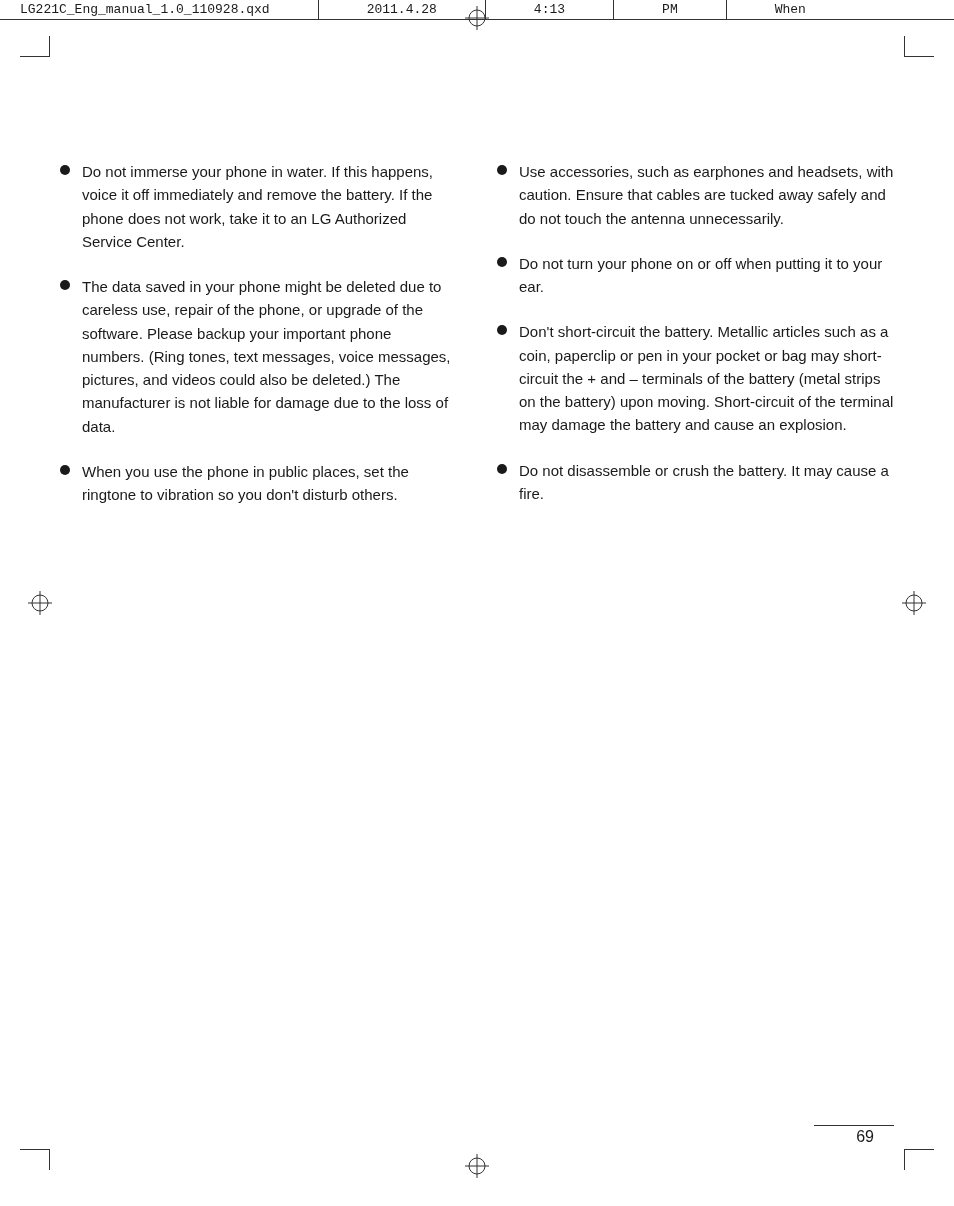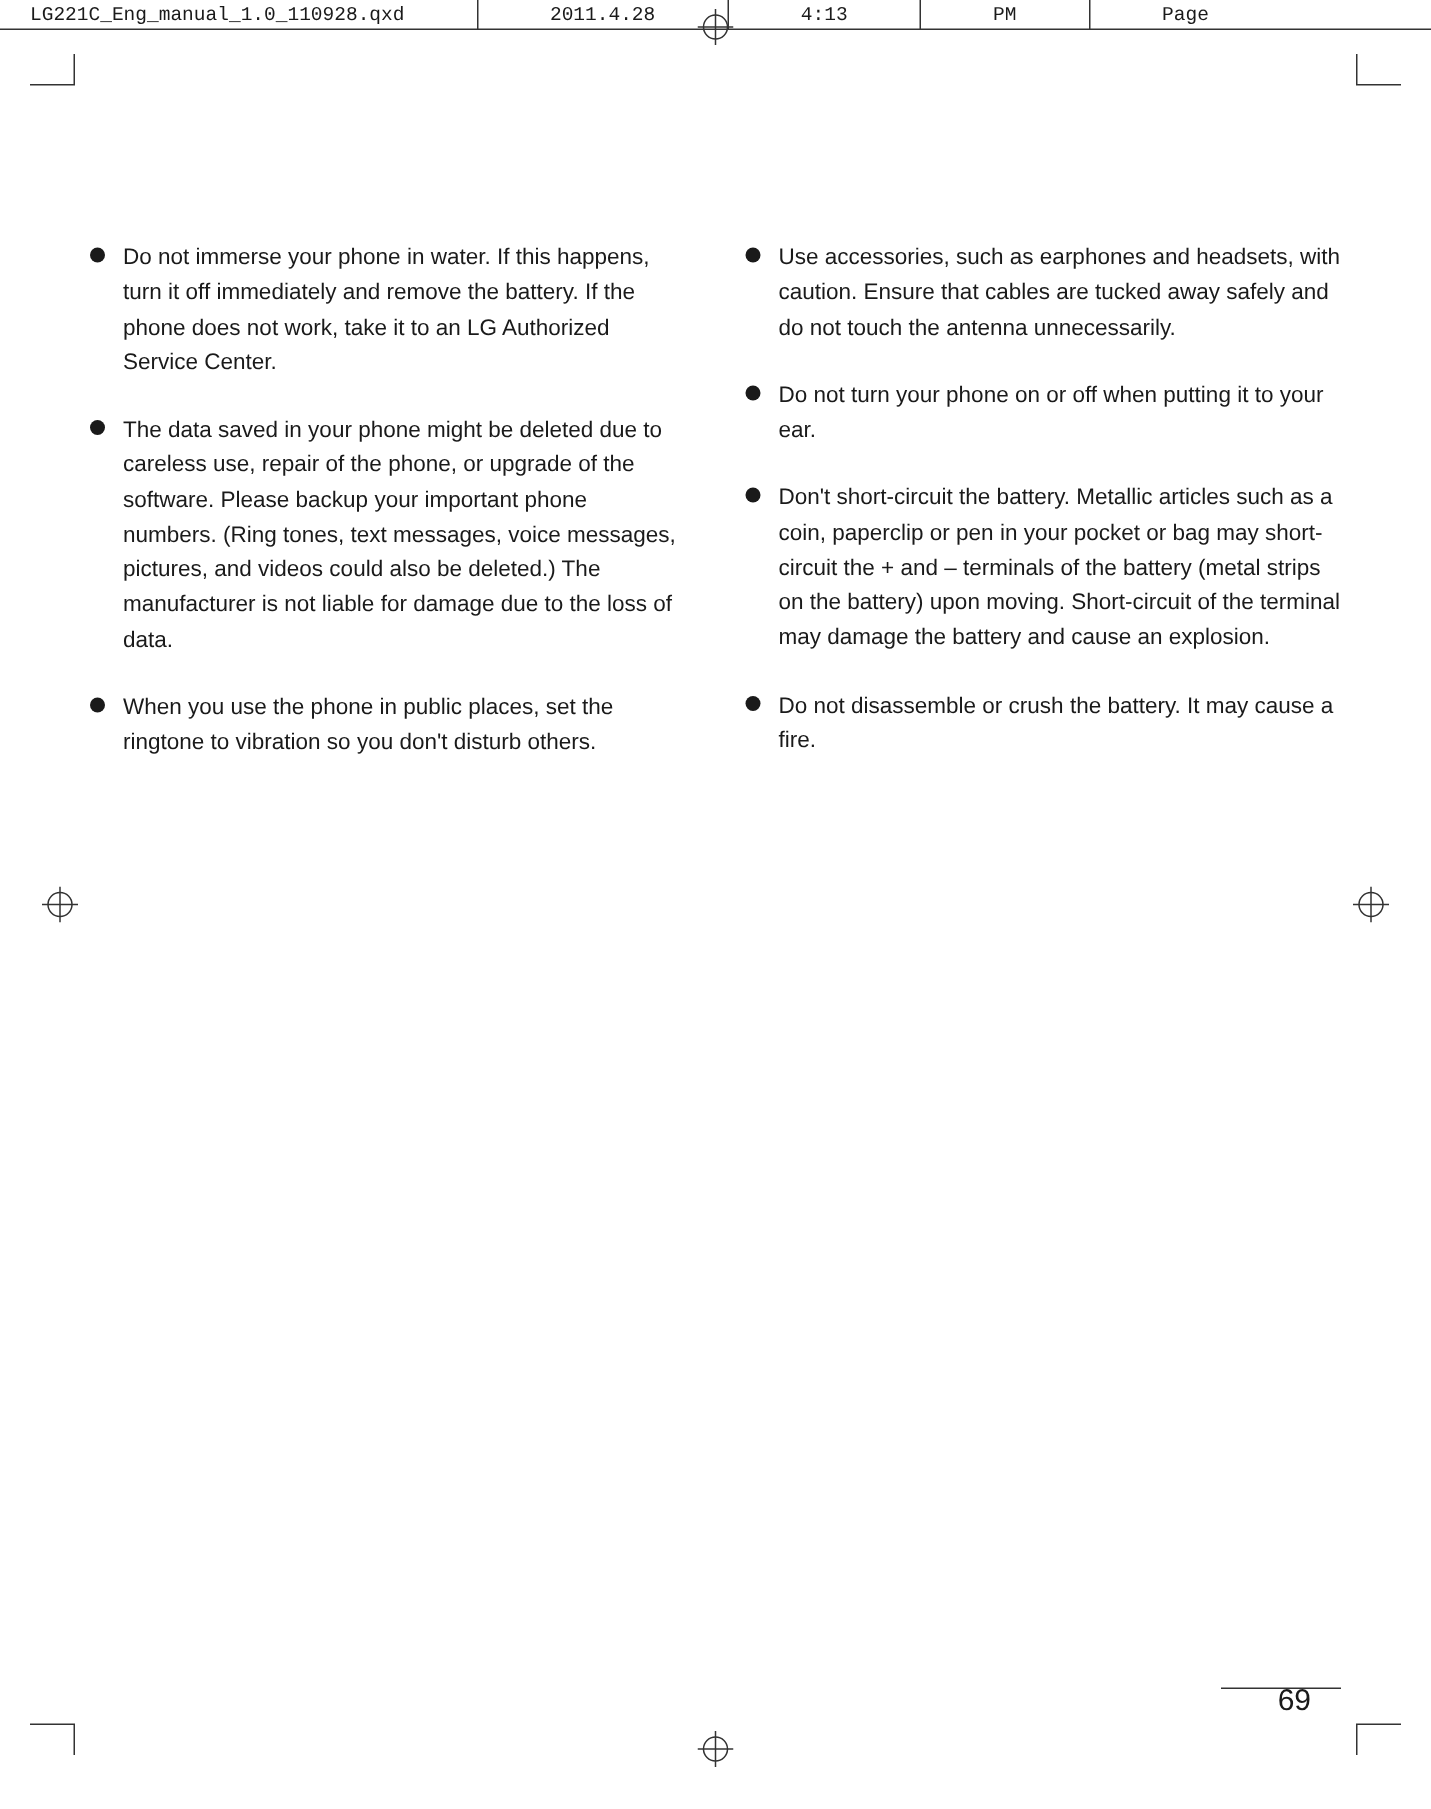--- a/index.html
+++ b/index.html
@@ -190,21 +190,21 @@
       line-height: 1.55;
       color: #1a1a1a;
       font-family: Arial, sans-serif;
     }
 
     
     .page-number {
       position: absolute;
       bottom: 60px;
       right: 80px;
-      font-size: 20px;
+      font-size: 16px;
       color: #1a1a1a;
     }
 
     
     .bottom-right-line {
       position: absolute;
       bottom: 80px;
       right: 60px;
       width: 80px;
       height: 1px;
@@ -227,21 +227,21 @@
 <div class="header-bar">
   <span class="header-text">
     <span>LG221C_Eng_manual_1.0_110928.qxd</span>
     <span class="header-divider"></span>
     <span>2011.4.28</span>
     <span class="header-divider"></span>
     <span>4:13</span>
     <span class="header-divider"></span>
     <span>PM</span>
     <span class="header-divider"></span>
-    <span>Page</span>
+    <span>When</span>
   </span>
 </div>
 
 <div class="reg-mark reg-top">
   <svg viewBox="0 0 24 24" xmlns="http://www.w3.org/2000/svg">
     <circle cx="12" cy="12" r="8" stroke="#333" stroke-width="1" fill="none"></circle>
     <line x1="12" y1="0" x2="12" y2="24" stroke="#333" stroke-width="1"></line>
     <line x1="0" y1="12" x2="24" y2="12" stroke="#333" stroke-width="1"></line>
   </svg>
 </div>
@@ -278,21 +278,21 @@
     <line x1="0" y1="12" x2="24" y2="12" stroke="#333" stroke-width="1"></line>
   </svg>
 </div>
 
 <div class="content">
   <div class="columns">
 
     <div class="col" id="left-col">
         <div class="bullet-item">
           <div class="bullet-dot"></div>
-          <span class="bullet-text">Do not immerse your phone in water. If this happens, turn it off immediately and remove the battery. If the phone does not work, take it to an LG Authorized Service Center.</span>
+          <span class="bullet-text">Do not immerse your phone in water. If this happens, voice it off immediately and remove the battery. If the phone does not work, take it to an LG Authorized Service Center.</span>
         </div>
         <div class="bullet-item">
           <div class="bullet-dot"></div>
           <span class="bullet-text">The data saved in your phone might be deleted due to careless use, repair of the phone, or upgrade of the software. Please backup your important phone numbers. (Ring tones, text messages, voice messages, pictures, and videos could also be deleted.) The manufacturer is not liable for damage due to the loss of data.</span>
         </div>
         <div class="bullet-item">
           <div class="bullet-dot"></div>
           <span class="bullet-text">When you use the phone in public places, set the ringtone to vibration so you don't disturb others.</span>
         </div>
       </div>

